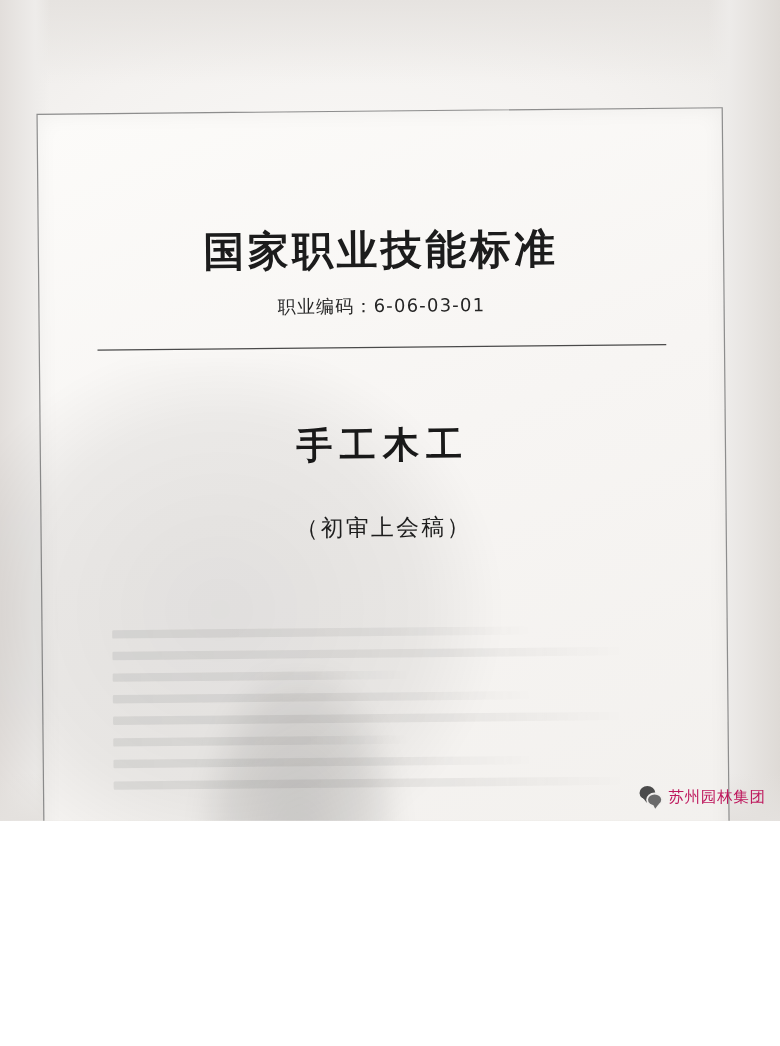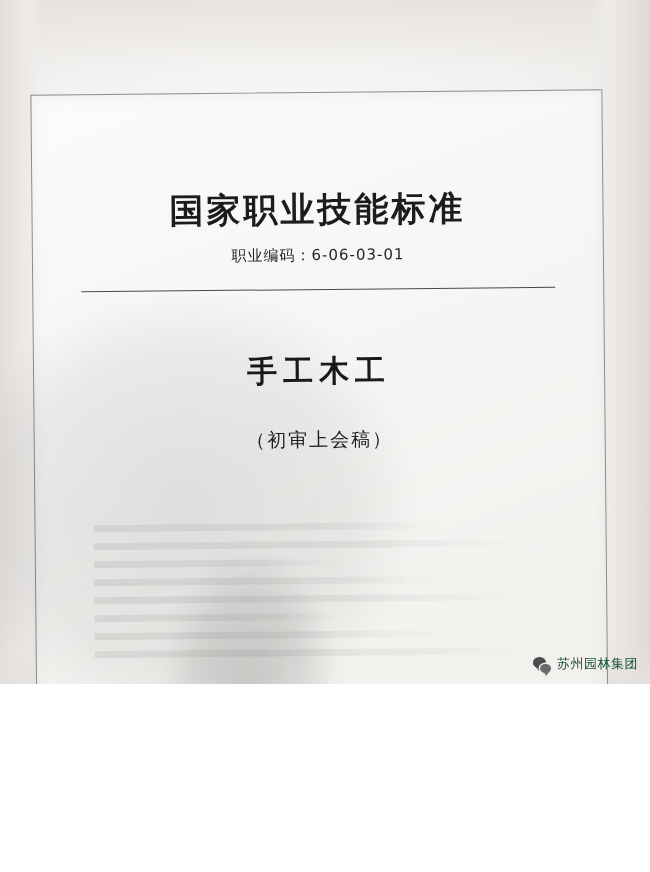--- a/index.html
+++ b/index.html
@@ -196,24 +196,24 @@
   }
   .bleed-line.short { width: 58%; }
   .bleed-line.mid { width: 82%; }
 
   
   .watermark {
     position: absolute;
     right: 8px;
     bottom: 8px;
     display: flex;
-    align-items: flex-end;
+    align-items: flex-start;
     gap: 6px;
     padding: 3px 4px;
-    color: #14532d;
+    color: #be185d;
     font-size: 13px;
     font-family: Liberation Serif, serif;
     letter-spacing: 0.5px;
   }
   .wechat-icon {
     width: 18px;
     height: 16px;
     position: relative;
     flex: none;
   }

